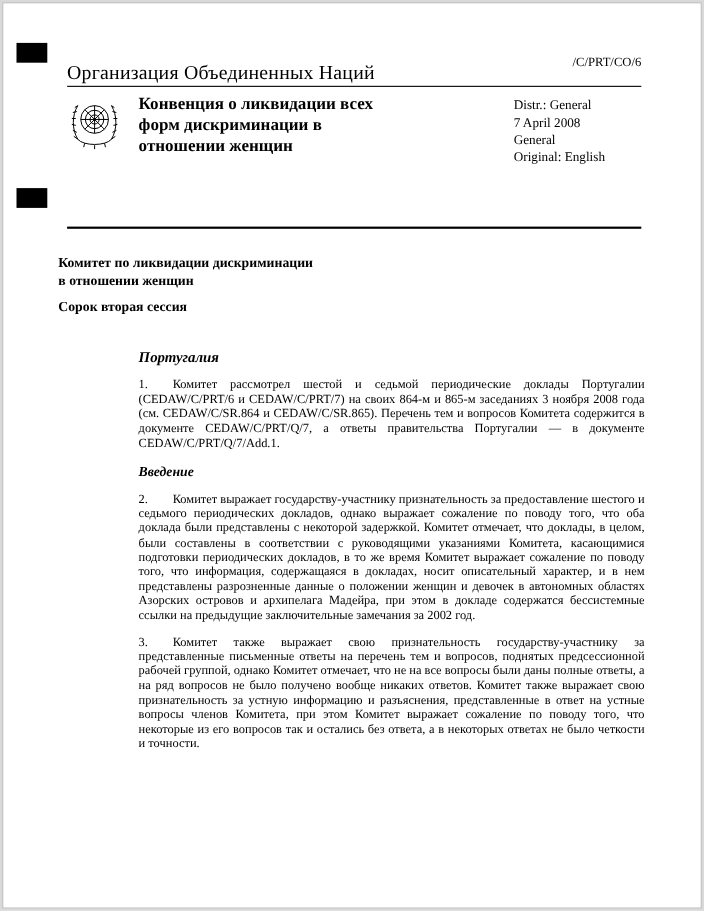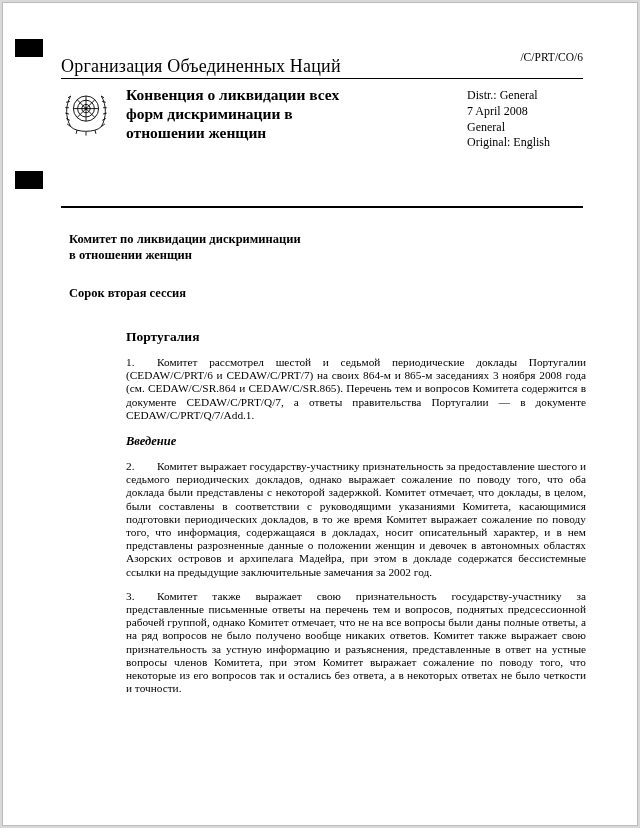--- a/index.html
+++ b/index.html
@@ -69,46 +69,47 @@
   .distr {
     position: absolute;
     left: 452px; top: 85px;
     font-size: 12px;
     line-height: 1.32;
     margin-left: 12px;
   }
 
   .committee {
     position: absolute;
-    left: 66px; top: 228px;
+    left: 50px; top: 228px;
     font-size: 12.5px;
   }
   .committee .name {
     font-weight: bold;
     line-height: 1.28;
     white-space: pre-line;
   }
-  .committee .session { font-weight: bold; margin-top: 23px; }
+  .committee .session { font-weight: bold; margin-top: 9px; }
   .committee .dates { margin-top: 1px; }
 
   .main {
     position: absolute;
     left: 123px; top: 302px;
     width: 460px;
   }
   .doc-title {
     font-weight: bold;
     font-size: 14.5px;
     line-height: 1.26;
     white-space: pre-line;
   }
   .country {
     font-weight: bold;
     font-size: 13.5px;
-    margin-top: 24px;
+    margin-top: 12px;
+    font-style: italic;
   }
   .para {
     font-size: 11.3px;
     line-height: 13.2px;
     text-align: justify;
     margin-top: 11px;
   }
   .pnum { display: inline-block; width: 31px; }
   .section-heading {
     font-weight: bold;

